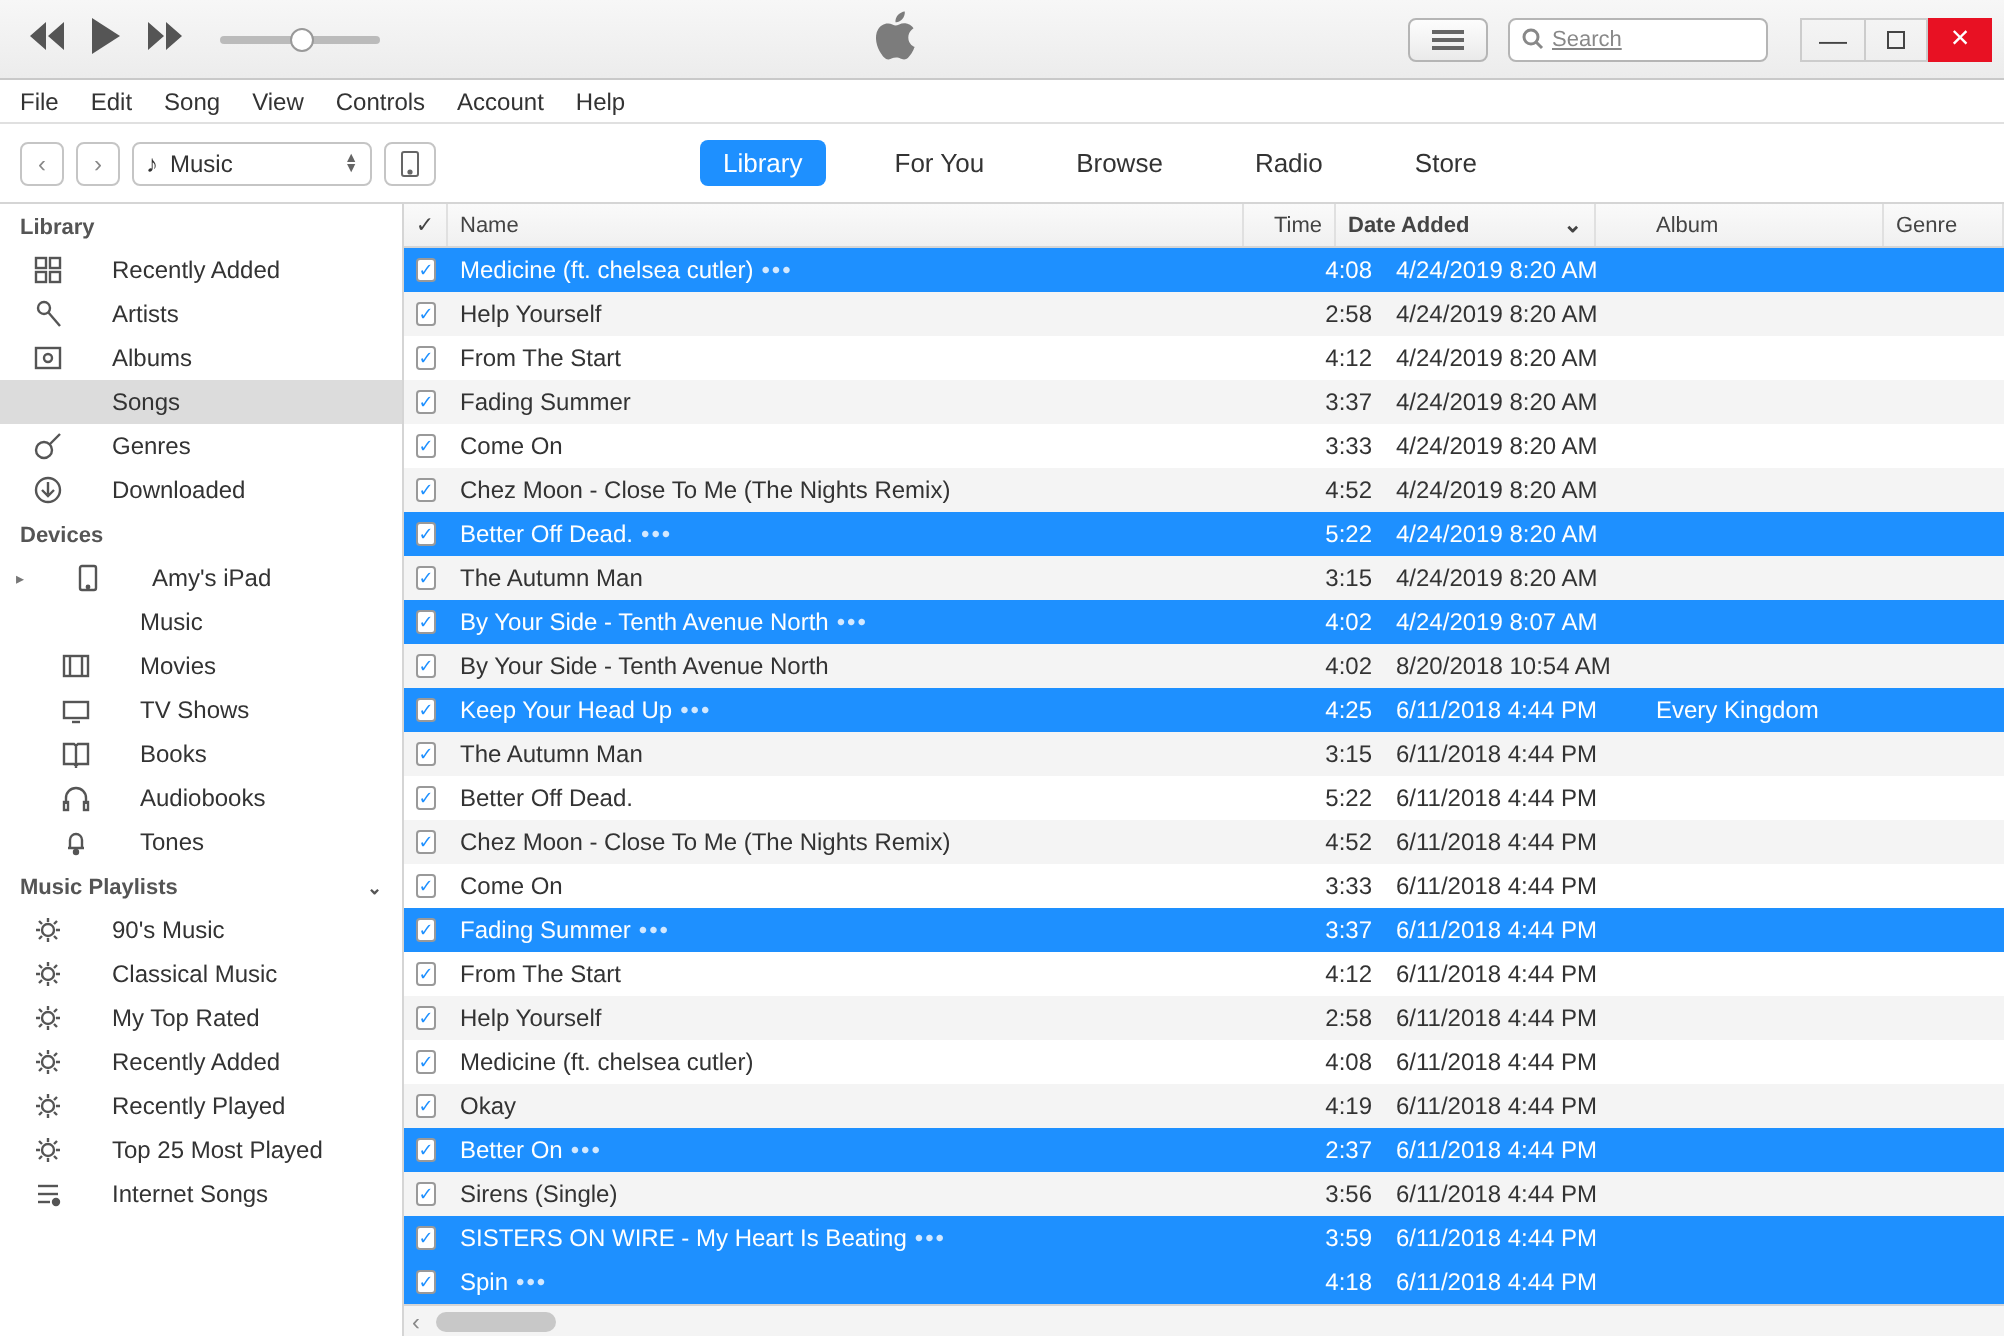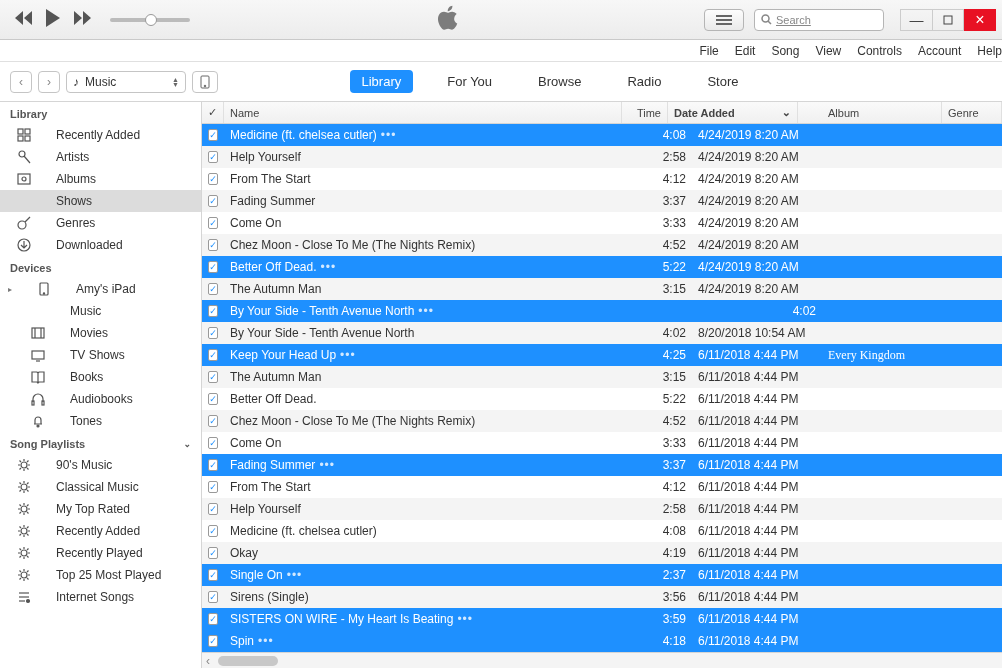--- a/index.html
+++ b/index.html
@@ -16,21 +16,21 @@
 .right-controls { display:flex; align-items:center; gap:10px; padding-right:6px; }
 .view-btn { width:40px; height:22px; background:linear-gradient(#fdfdfd,#eaeaea); border:1px solid #b5b5b5; border-radius:4px; display:flex; align-items:center; justify-content:center; }
 .search-box { width:130px; height:22px; background:#fff; border:1px solid #b5b5b5; border-radius:4px; display:flex; align-items:center; padding:0 6px; gap:4px; color:#888; font-size:11px;text-decoration:underline; }
 .win-btns { display:flex; margin-left:6px; }
 .win-btn { width:32px; height:22px; display:flex; align-items:center; justify-content:center; font-size:14px; color:#444; }
 .win-btn.close { background:#e81123; color:#fff; font-size:16px; }
 .win-btn.min { border:1px solid #ccc; border-right:none; }
 .win-btn.max { border:1px solid #ccc; }
 
 
-.menu-bar { height:22px; background:#fff; border-bottom:1px solid #e0e0e0; display:flex; align-items:center; padding-left:10px; gap:16px; font-size:12px; color:#333;justify-content:flex-end; }
+.menu-bar { height:22px; background:#fff; border-bottom:1px solid #e0e0e0; display:flex; align-items:center; padding-left:10px; gap:16px; font-size:12px; color:#333; }
 
 
 .nav-bar { height:40px; background:#fff; border-bottom:1px solid #d5d5d5; display:flex; align-items:center; }
 .nav-left { display:flex; align-items:center; gap:6px; padding-left:10px; }
 .chev-btn { width:22px; height:22px; border:1px solid #c5c5c5; border-radius:4px; display:flex; align-items:center; justify-content:center; color:#888; }
 .media-select { width:120px; height:22px; border:1px solid #c5c5c5; border-radius:4px; display:flex; align-items:center; padding:0 6px; gap:6px; font-size:12px; }
 .media-select .caret { margin-left:auto; display:flex; flex-direction:column; line-height:5px; font-size:7px; color:#666; }
 .phone-btn { width:26px; height:22px; border:1px solid #c5c5c5; border-radius:4px; display:flex; align-items:center; justify-content:center; }
 .nav-tabs { flex:1; display:flex; justify-content:center; gap:22px; font-size:13px; }
 .nav-tab { padding:4px 12px; border-radius:4px; color:#333; }
@@ -56,21 +56,21 @@
 .col-genre { width:60px; }
 .rows { flex:1; overflow-y:auto; }
 .row { height:22px; display:flex; align-items:center; font-size:12px; }
 .row.alt { background:#f4f4f4; }
 .row.sel { background:#1e90ff; color:#fff; }
 .row > div { padding:0 6px; height:100%; display:flex; align-items:center; overflow:hidden; white-space:nowrap; }
 .row .c-check { width:22px; justify-content:center; }
 .row .c-name { flex:1; gap:4px; }
 .row .c-time { width:46px; justify-content:flex-end;text-align:center; }
 .row .c-date { width:130px; }
-.row .c-album { width:120px;font-family:Liberation Serif, serif; }
+.row .c-album { width:120px; }
 .row .c-genre { width:60px; }
 .chk { width:12px; height:12px; border:1px solid #999; border-radius:2px; background:#fff; display:flex; align-items:center; justify-content:center; font-size:9px; color:#1e90ff; }
 .row.sel .chk { color:#1e90ff; }
 .dots { color:inherit; opacity:.8; letter-spacing:1px; }
 .hscroll { height:16px; border-top:1px solid #d5d5d5; background:#f4f4f4; display:flex; align-items:center; }
 .hscroll .thumb { width:60px; height:10px; background:#c8c8c8; border-radius:5px; margin-left:4px; }
 </style>
 </head>
 <body>
 
@@ -195,21 +195,21 @@
           </svg>
         </span>
         <span>Albums</span>
       </div>
       <div class="side-item active">
         <span class="side-icon">
           <svg width="14" height="14" fill="none" stroke="#555" stroke-width="1.2">
             <path d="M5 2 L11 1 L11 9 A2 2 0 1 1 9 9 L9 3 L6 3.5 L6 11 A2 2 0 1 1 4 11 Z" stroke="none"></path>
           </svg>
         </span>
-        <span>Shows</span>
+        <span>Songs</span>
       </div>
       <div class="side-item">
         <span class="side-icon">
           <svg width="14" height="14" fill="none" stroke="#555" stroke-width="1.2">
             <circle cx="5" cy="9" r="4"></circle>
             <line x1="8" y1="6" x2="13" y2="1"></line>
           </svg>
         </span>
         <span>Genres</span>
       </div>
@@ -283,21 +283,21 @@
       <div class="side-item sub">
         <span class="side-icon">
           <svg width="14" height="14" fill="none" stroke="#555" stroke-width="1.2">
             <path d="M4 10 L4 6 A3 3 0 0 1 10 6 L10 10 L3 10 L11 10"></path>
             <circle cx="7" cy="12" r="1" fill="#555"></circle>
           </svg>
         </span>
         <span>Tones</span>
       </div>
       <div class="section-title">
-        <span>Song Playlists</span>
+        <span>Music Playlists</span>
         <span style="font-size:9px">⌄</span>
       </div>
       <div class="side-item">
         <span class="side-icon">
           <svg width="14" height="14" fill="none" stroke="#555" stroke-width="1.2">
             <circle cx="7" cy="7" r="3"></circle>
             <path d="M7 1 L7 3 M7 11 L7 13 M1 7 L3 7 M11 7 L13 7 M2.5 2.5 L4 4 M10 10 L11.5 11.5 M11.5 2.5 L10 4 M4 10 L2.5 11.5"></path>
           </svg>
         </span>
         <span>90's Music</span>
@@ -472,20 +472,21 @@
         </div>
         <div class="row sel">
           <div class="c-check">
             <span class="chk">✓</span>
           </div>
           <div class="c-name">
             <span>By Your Side - Tenth Avenue North</span> 
             <span class="dots">•••</span>
           </div>
           <div class="c-time">4:02</div>
+          <div class="c-date">4/24/2019 8:07 AM</div>
           <div class="c-album"></div>
           <div class="c-genre"></div>
         </div>
         <div class="row alt">
           <div class="c-check">
             <span class="chk">✓</span>
           </div>
           <div class="c-name">
             <span>By Your Side - Tenth Avenue North</span>
           </div>
@@ -614,21 +615,21 @@
           <div class="c-time">4:19</div>
           <div class="c-date">6/11/2018 4:44 PM</div>
           <div class="c-album"></div>
           <div class="c-genre"></div>
         </div>
         <div class="row sel">
           <div class="c-check">
             <span class="chk">✓</span>
           </div>
           <div class="c-name">
-            <span>Single On</span> 
+            <span>Better On</span> 
             <span class="dots">•••</span>
           </div>
           <div class="c-time">2:37</div>
           <div class="c-date">6/11/2018 4:44 PM</div>
           <div class="c-album"></div>
           <div class="c-genre"></div>
         </div>
         <div class="row alt">
           <div class="c-check">
             <span class="chk">✓</span>

